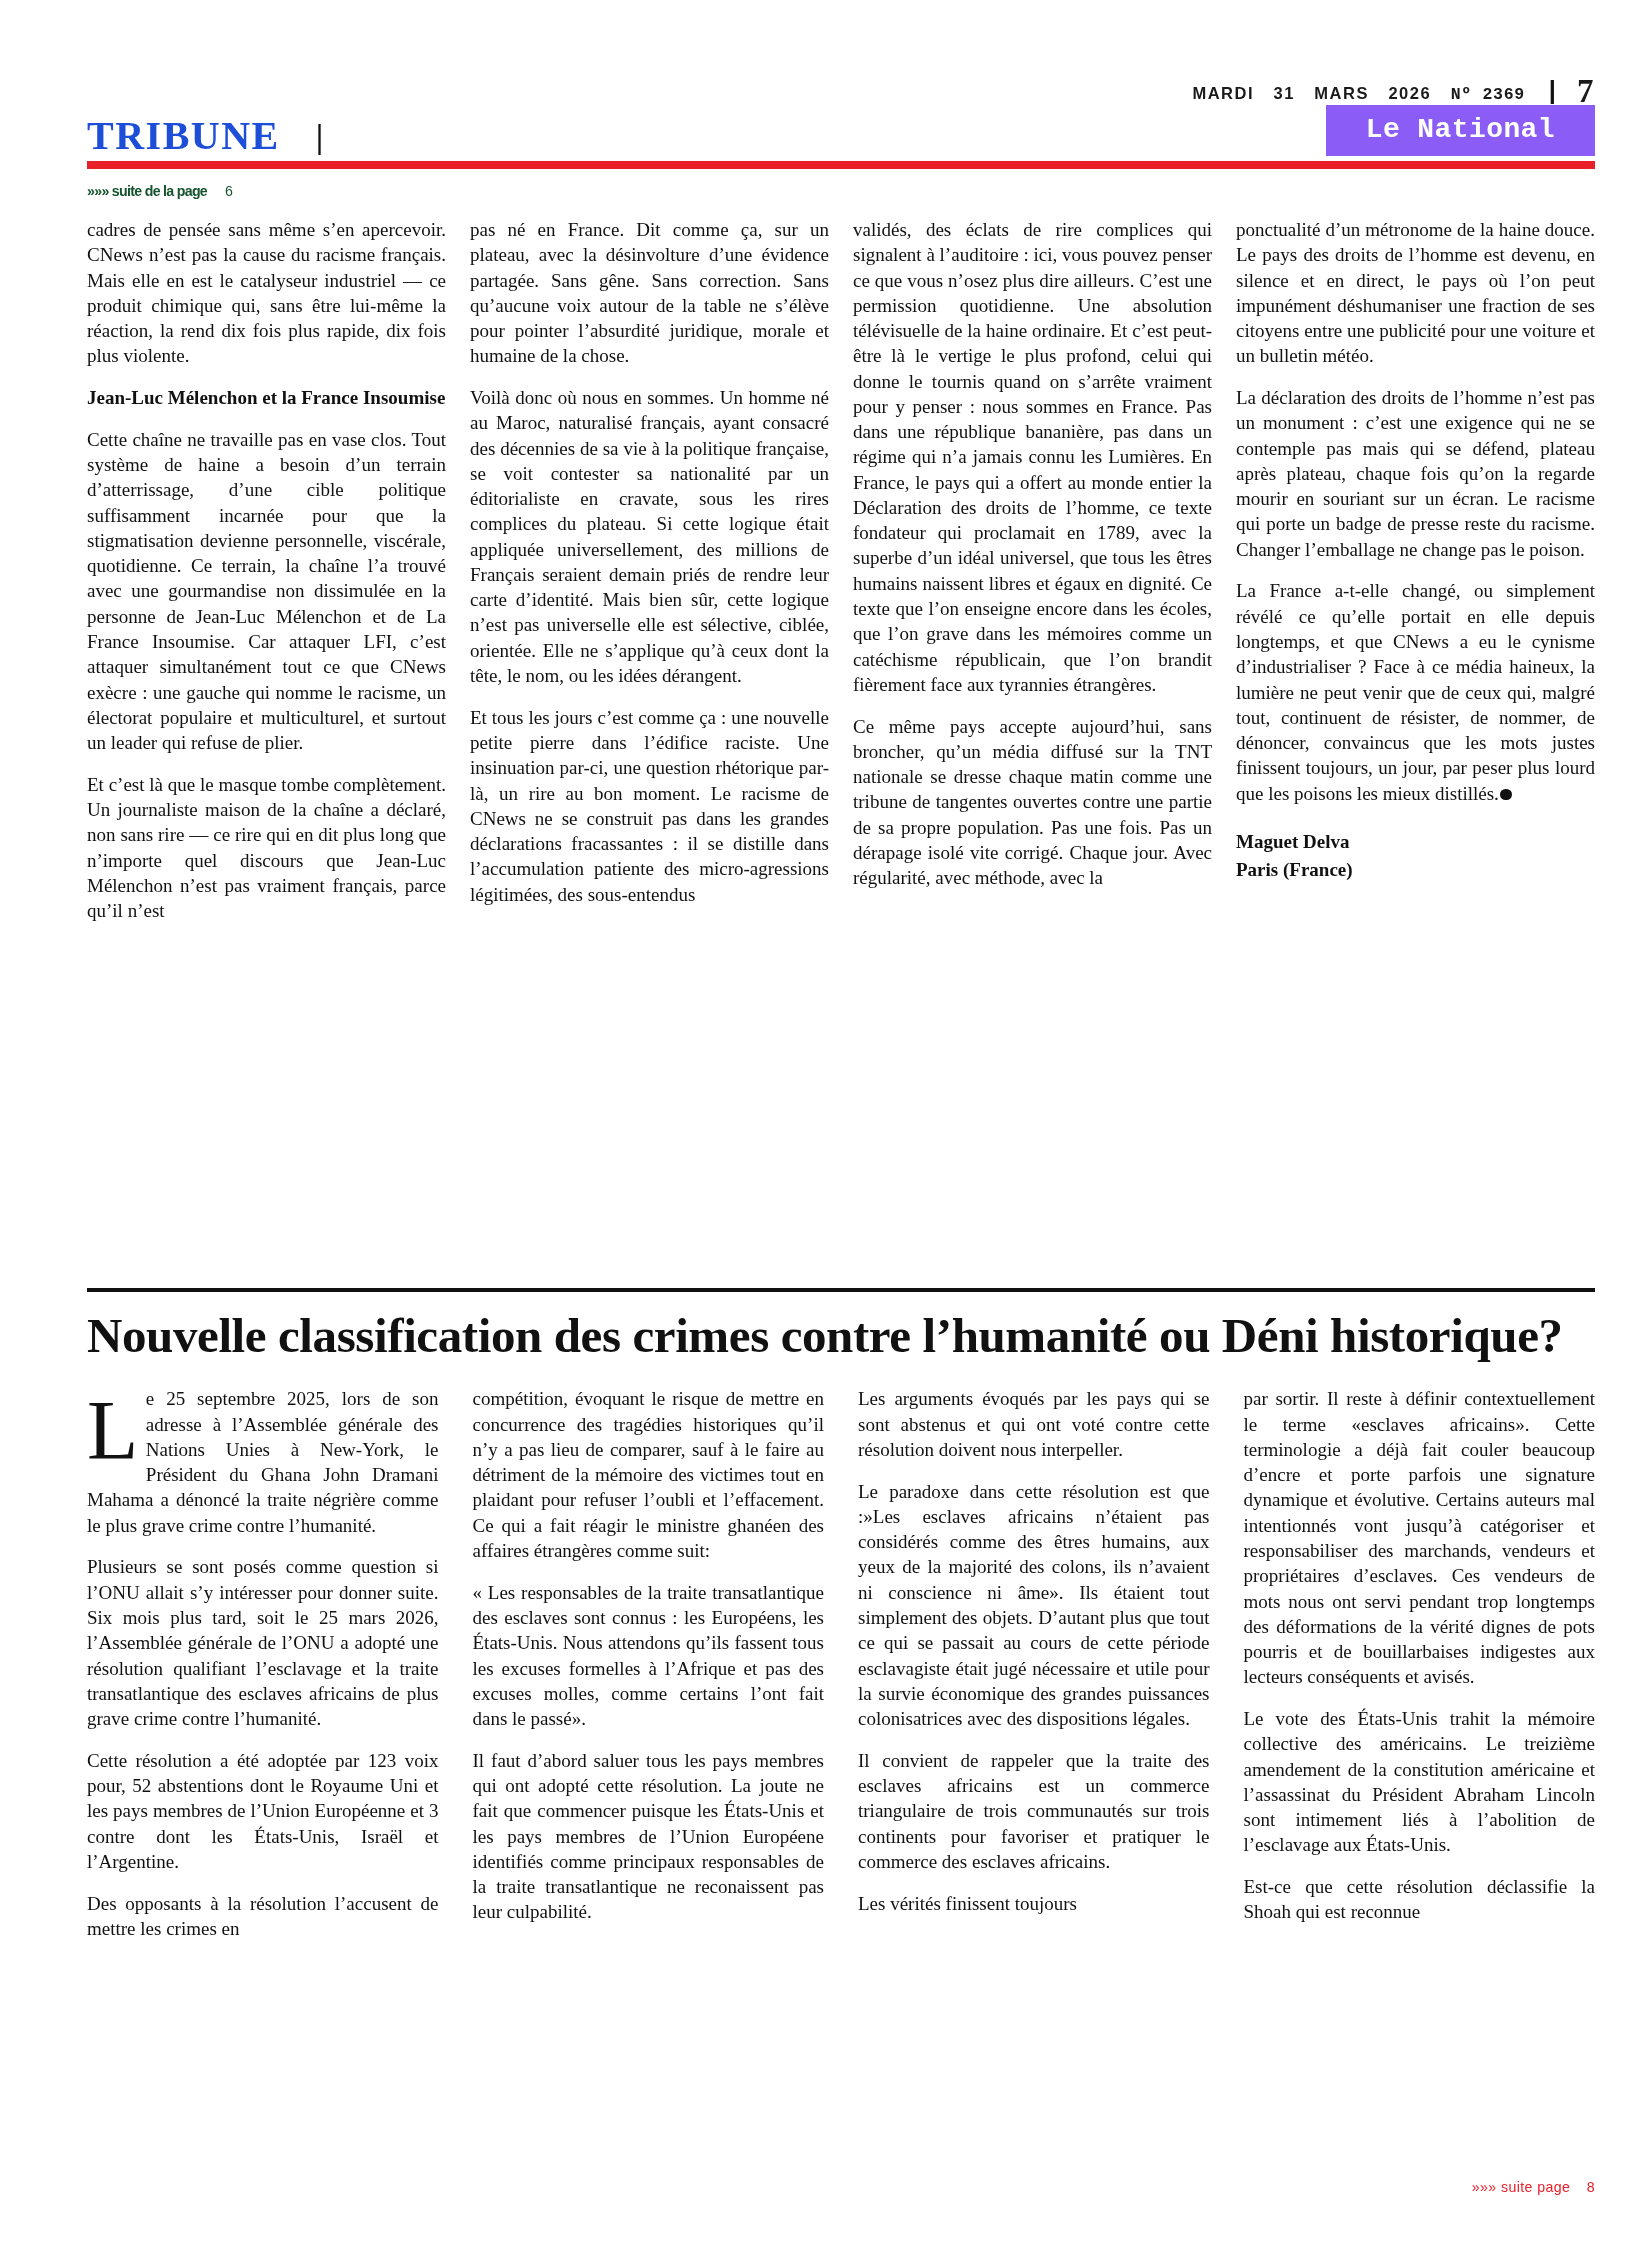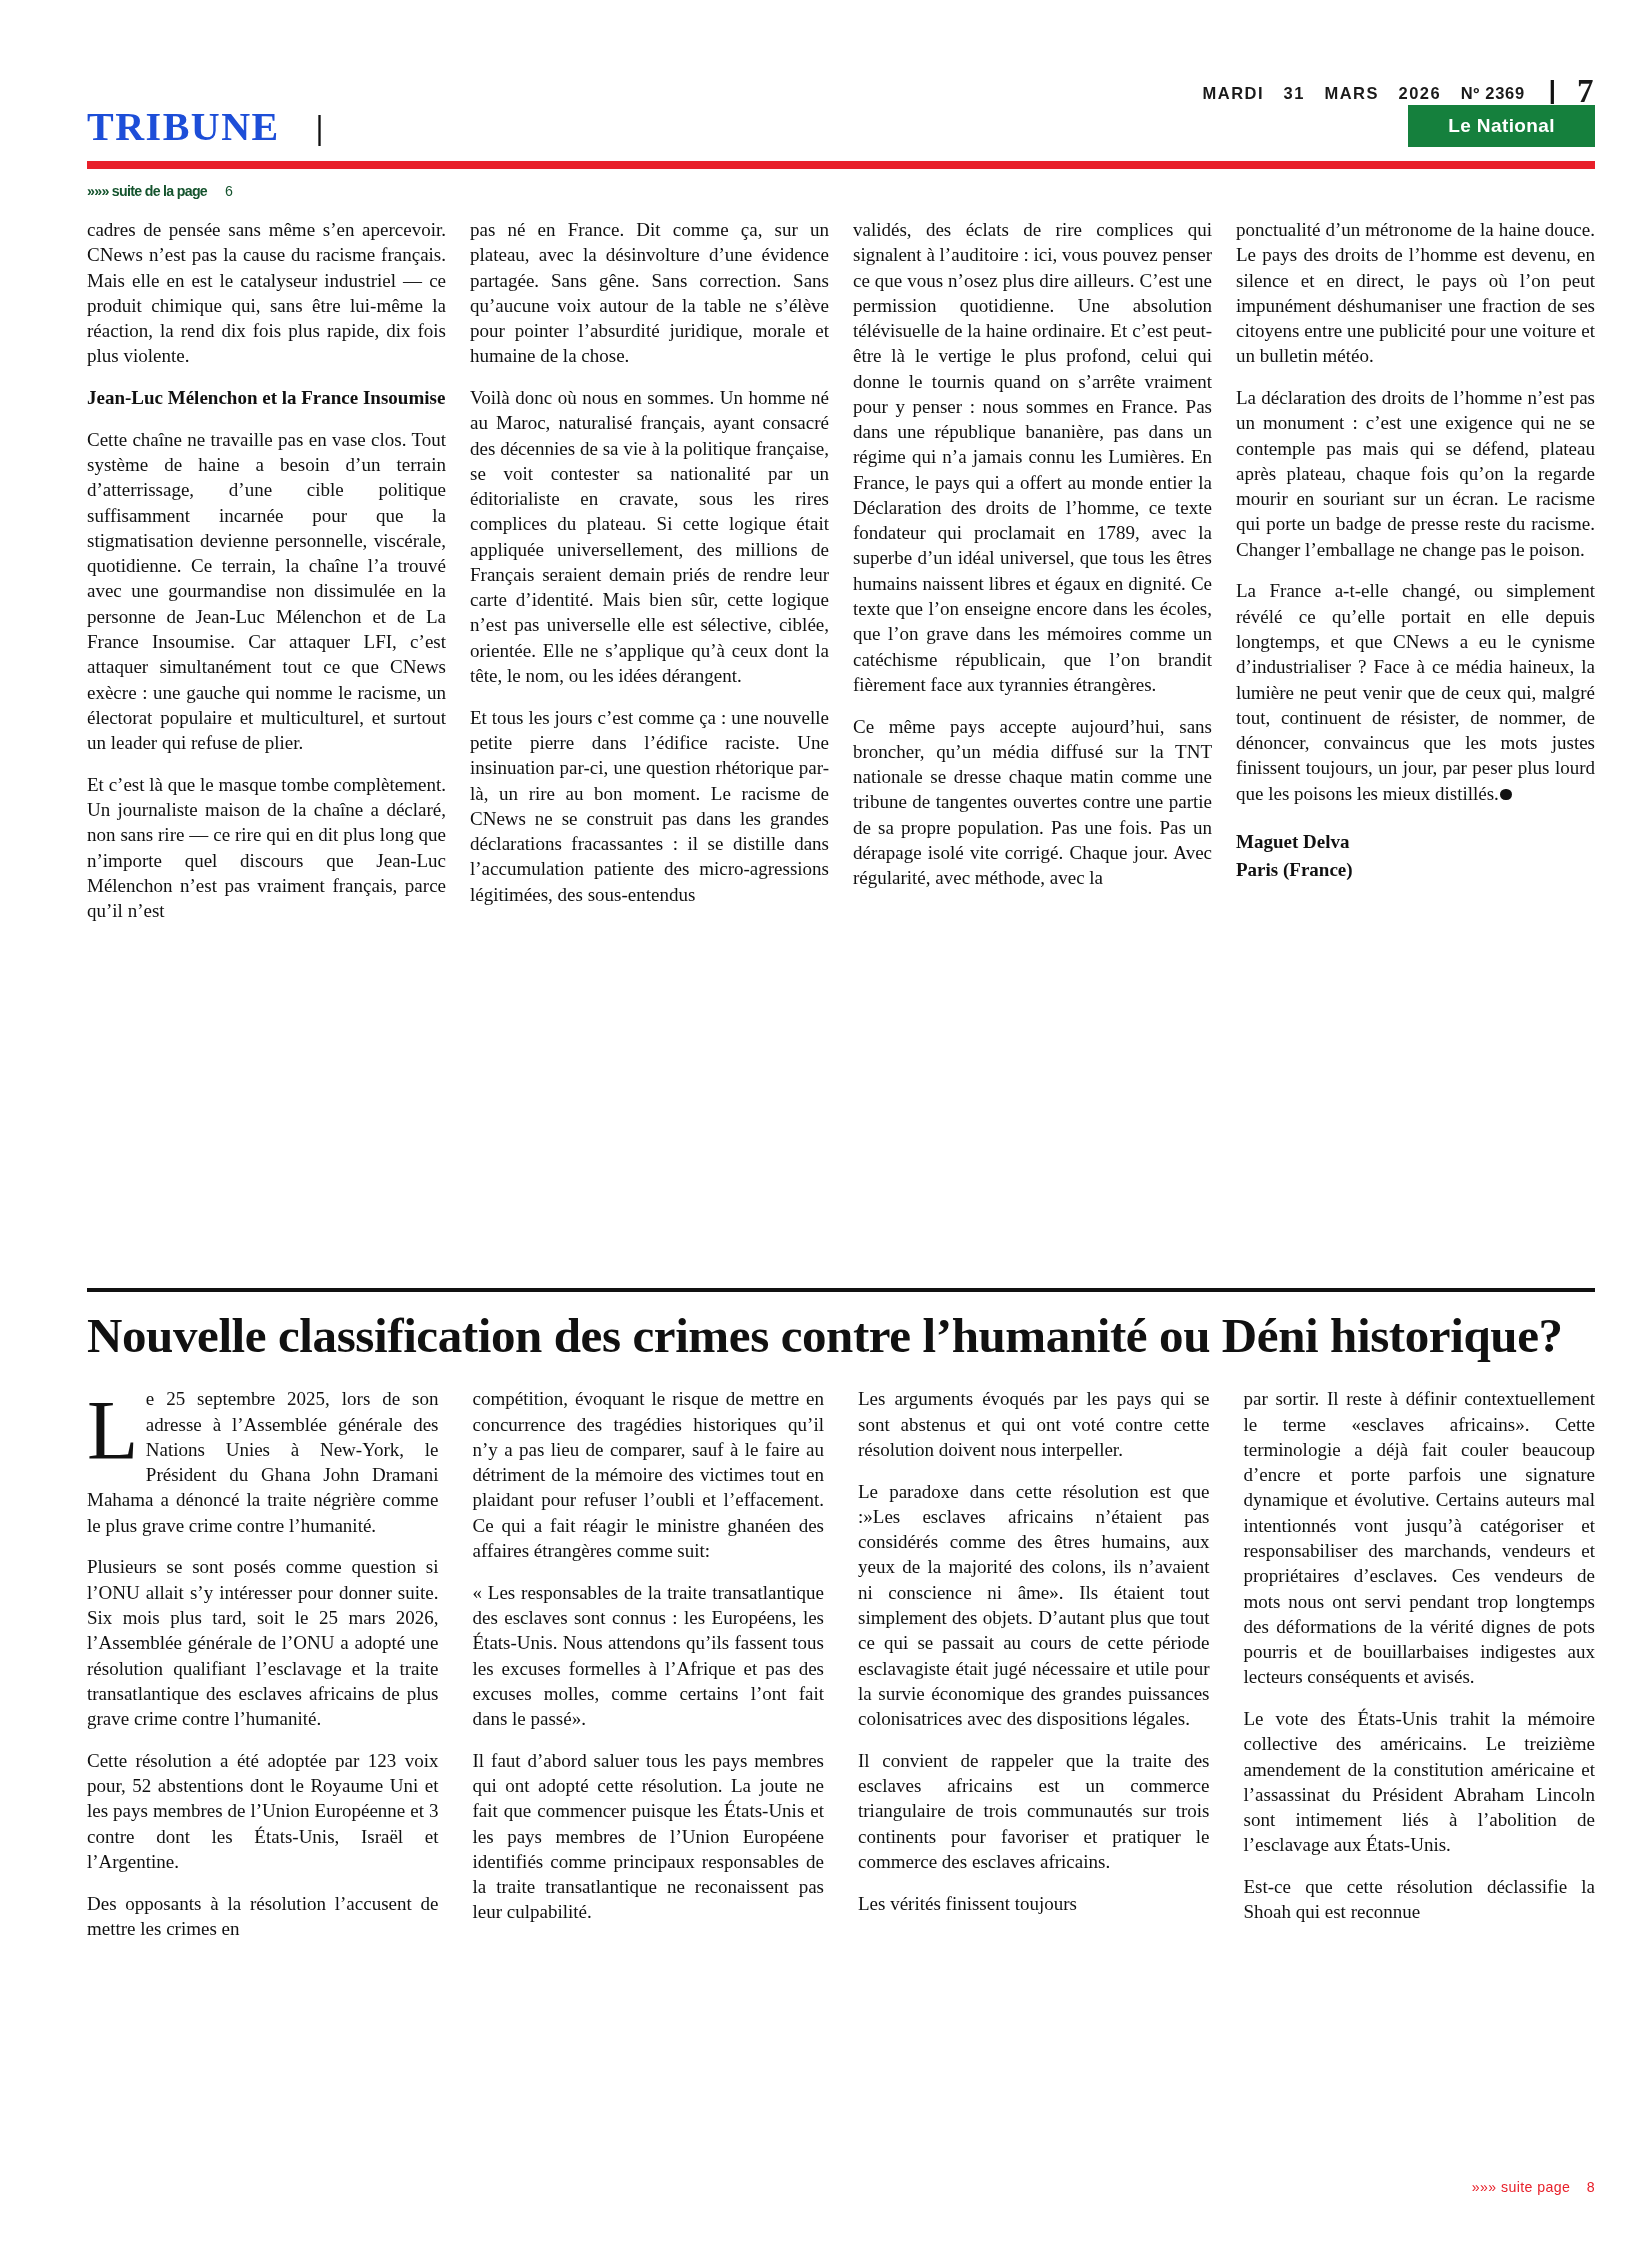--- a/index.html
+++ b/index.html
@@ -34,21 +34,21 @@
     right: 0;
     display: flex;
     align-items: baseline;
     gap: 19.5px;
     font-family: "Liberation Sans", sans-serif;
     font-weight: bold;
     font-size: 16.5px;
     letter-spacing: 1.5px;
     color: #1a1a1a;
   }
-  .dateline .issue-num { letter-spacing: 0.7px; }
+  .dateline .issue-num { letter-spacing: 0.7px; font-family: Liberation Mono, monospace; }
   .dateline .page-sep {
     font-weight: bold;
     font-size: 25.5px;
     color: #111;
     margin-left: 4.5px;
   }
   .dateline .page-number {
     font-family: "Liberation Serif", serif;
     font-weight: bold;
     font-size: 33px;
@@ -76,25 +76,25 @@
     margin-left: 36px;
     font-size: 34px;
     font-weight: bold;
     color: #111;
     line-height: 1;
     position: relative;
     top: -1.5px;
   }
   .brand-block {
     margin-left: auto;
-    background: #15803d;
+    background: #8b5cf6;
     color: #ffffff;
-    font-family: Liberation Sans, sans-serif;
-    font-weight: bold;
-    font-size: 19px;
+    font-family: Liberation Mono, monospace;
+    font-weight: bold;
+    font-size: 28px;
     padding: 10.5px 40px 12px 40px;
     line-height: 1;
     letter-spacing: 0.4px;
   }
   .red-rule {
     position: absolute;
     left: 71px;
     right: 71px;
     top: 161px;
     height: 8.2px;

